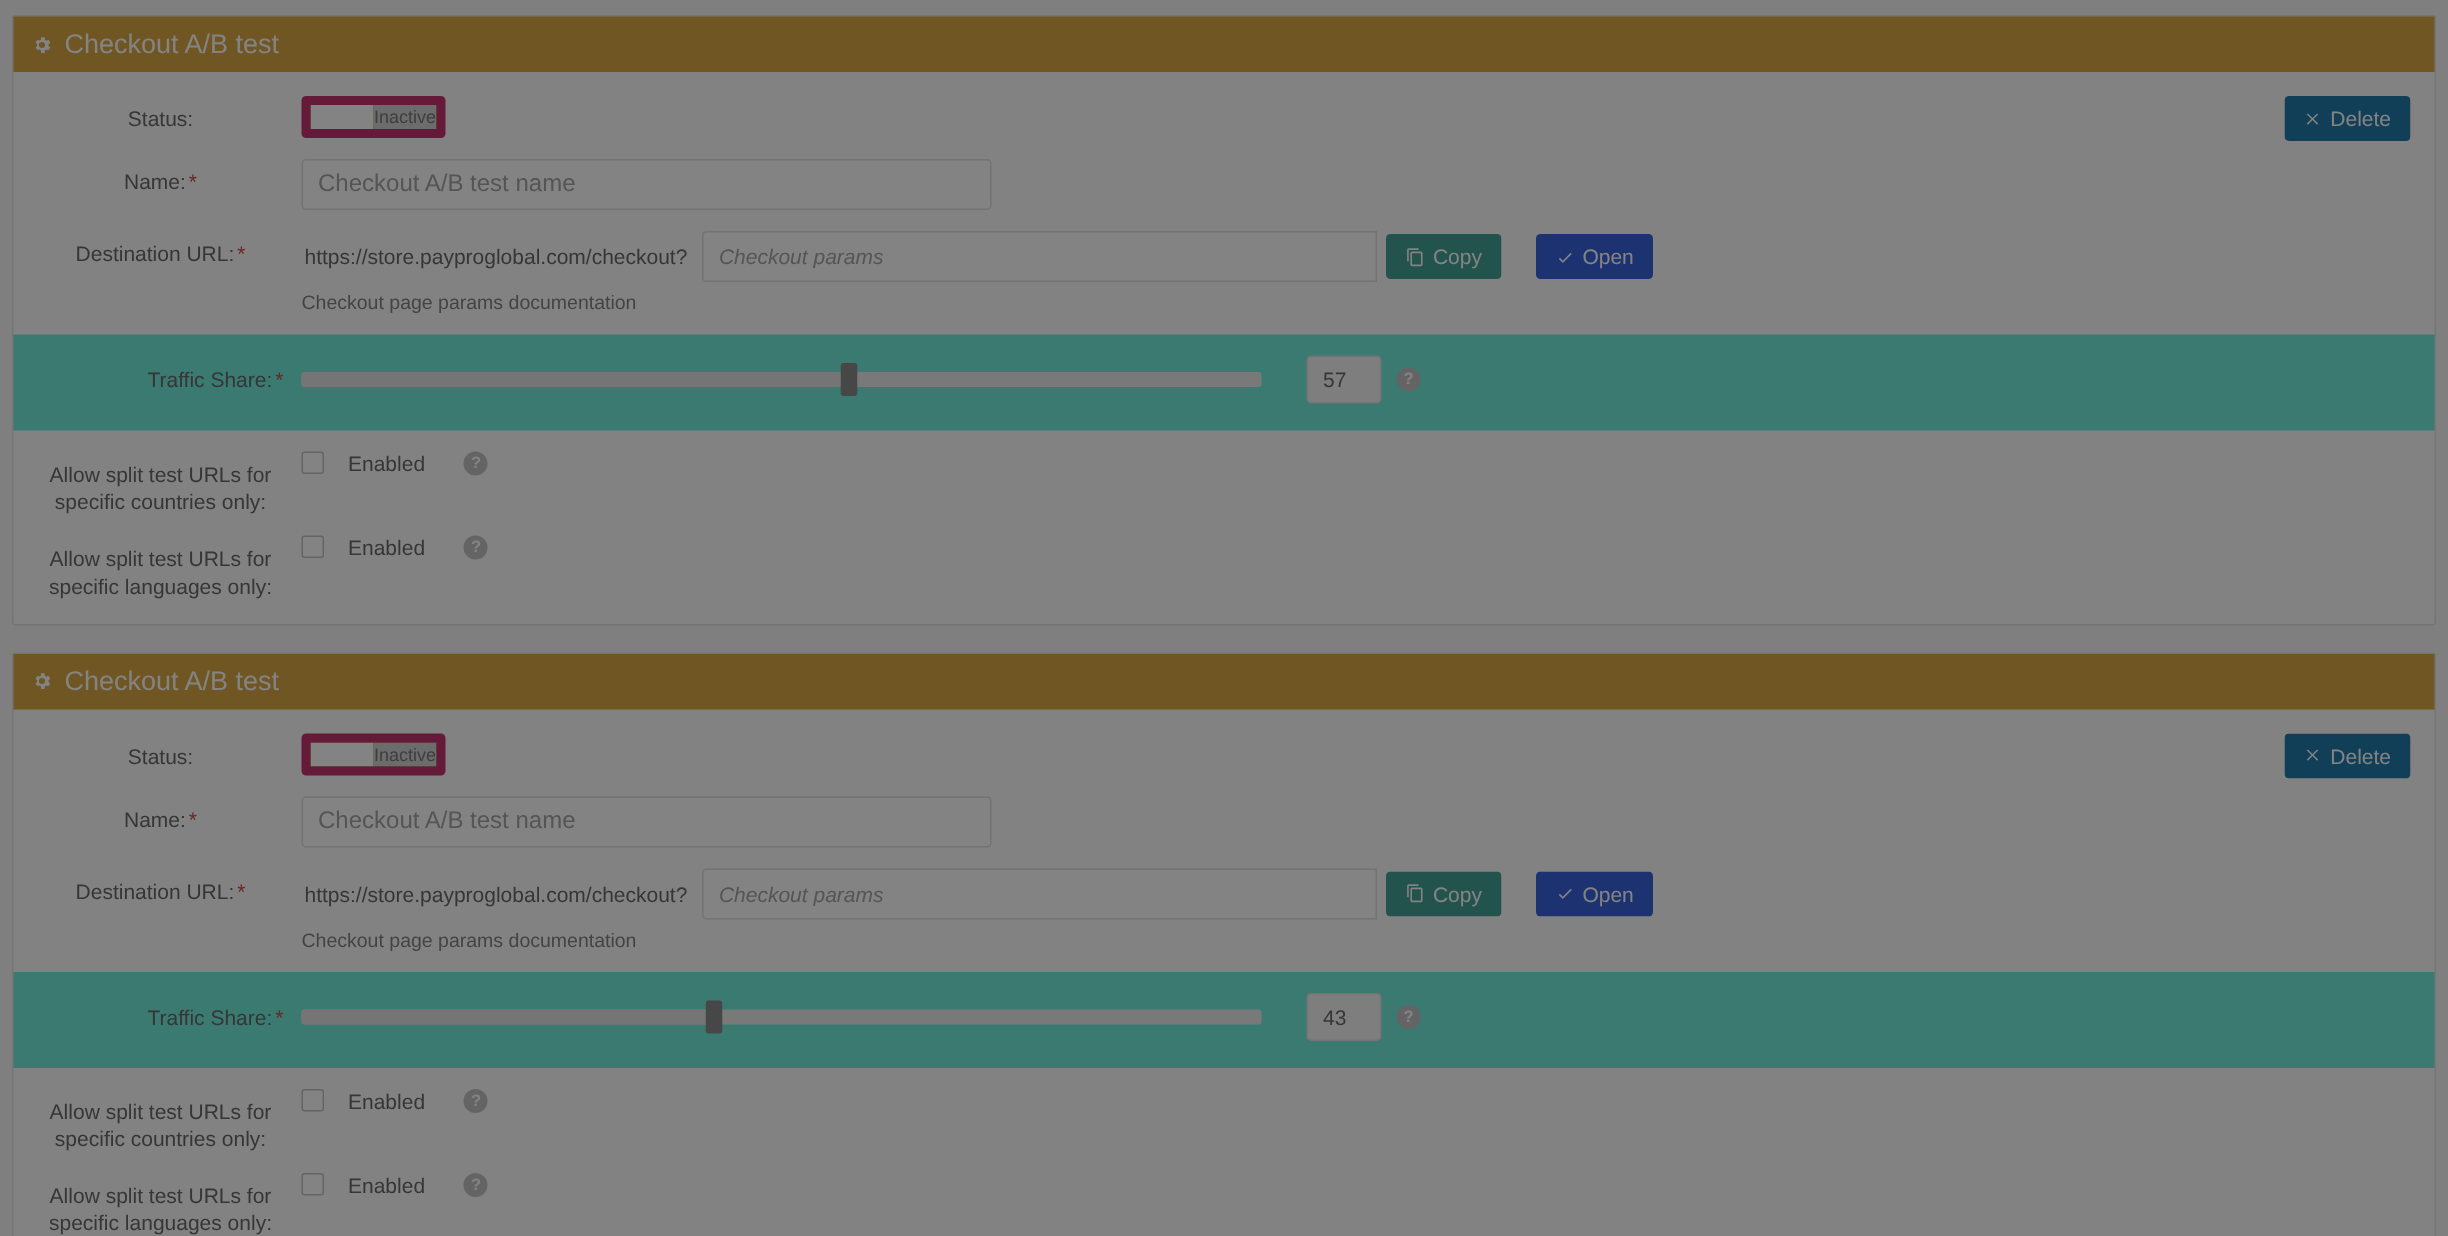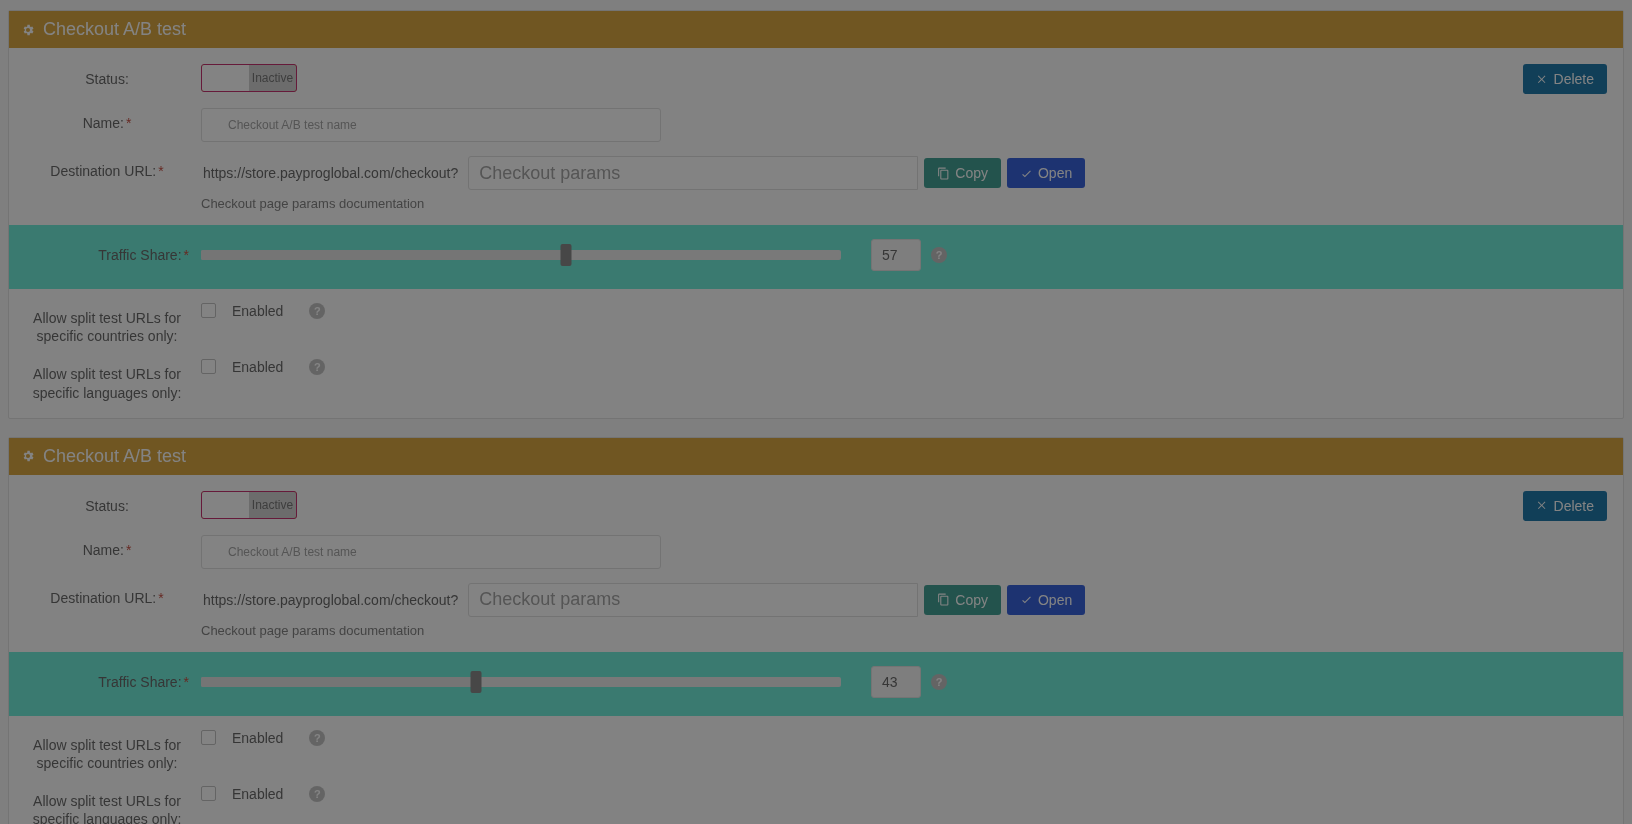--- a/index.html
+++ b/index.html
@@ -81,21 +81,21 @@
   .btn-danger { background: #0369a1; }
   .btn-teal { background: #2b9688; }
   .btn-blue { background: #1d4ed8; text-align: center; }
   .delete-btn {
     position: absolute;
     right: 16px;
     top: 16px;
   }
   .toggle-wrap {
     display: inline-flex;
-    border: 1px solid #be185d;
+    border: 6px solid #be185d;
     border-radius: 3px;
     overflow: hidden;
     background: #a16207;
     height: 28px;
     width: 96px;
   }
   .toggle-half {
     flex: 1;
     display: flex;
     align-items: center;
@@ -104,25 +104,25 @@
     color: #888;
     background: #fff;
   }
   .toggle-half.off {
     background: #ccc;
     color: #666;
   }
   .text-input {
     width: 460px;
     height: 34px;
-    padding: 6px 26px;
+    padding: 6px 10px;
     border: 1px solid #dcdcdc;
     border-radius: 3px;
     background: #fff;
-    font-size: 12px;
+    font-size: 16px;
     color: #4d7c0f;
   }
   .text-input::placeholder { color: #999; }
   .url-row {
     display: flex;
     align-items: center;
     gap: 0;
   }
   .url-prefix {
     padding: 7px 10px 7px 2px;
@@ -131,25 +131,26 @@
     white-space: nowrap;
   }
   .url-input {
     flex: 1;
     max-width: 450px;
     height: 34px;
     padding: 6px 10px;
     border: 1px solid #dcdcdc;
     border-radius: 3px 0 0 3px;
     background: #fff;
-    font-size: 18px;
-    color: #555;
+    font-size: 14px;
+    color: #555;
+    font-style: italic;
   }
   .url-input::placeholder { color: #999; }
-  .url-btns { display: inline-flex; gap: 6px; margin-left: 6px; }
+  .url-btns { display: inline-flex; gap: 23px; margin-left: 6px; }
   .doc-link {
     color: #737373;
     font-size: 13px;
     margin-top: 6px;
     display: inline-block;
     cursor: pointer;
   }
   .traffic-strip {
     background: #5eead4;
     margin: 0 -16px 14px -16px;

